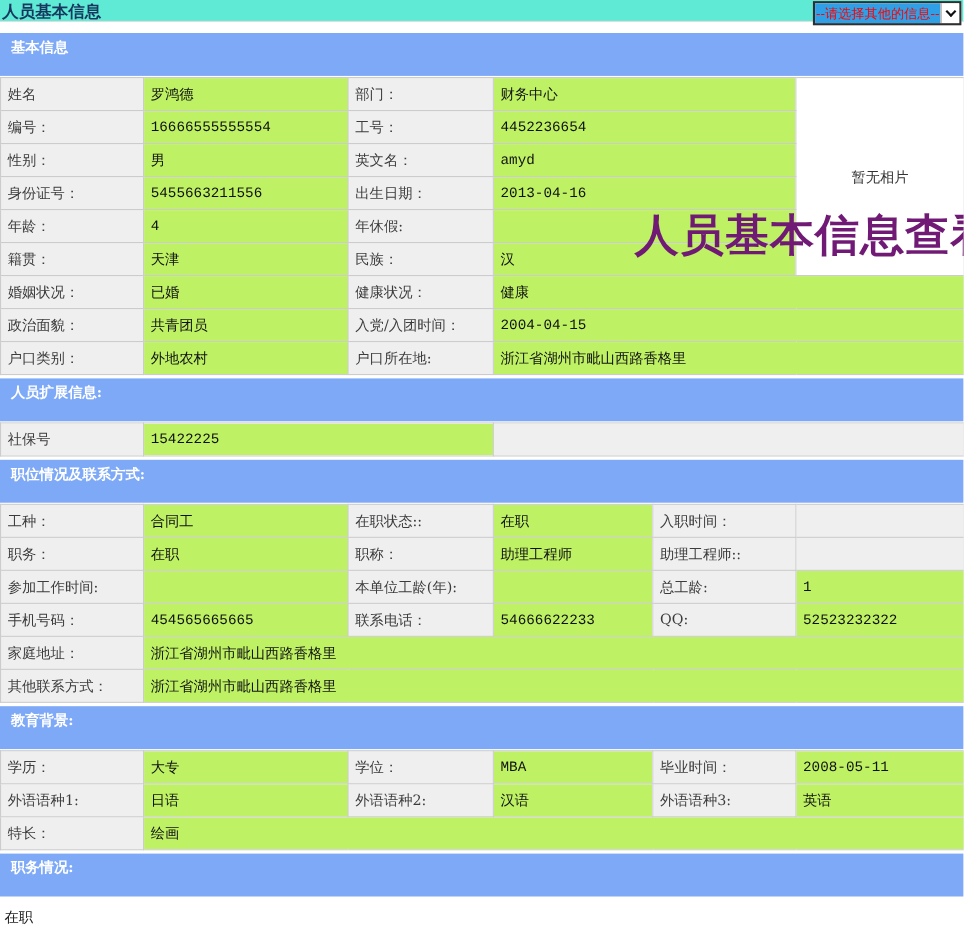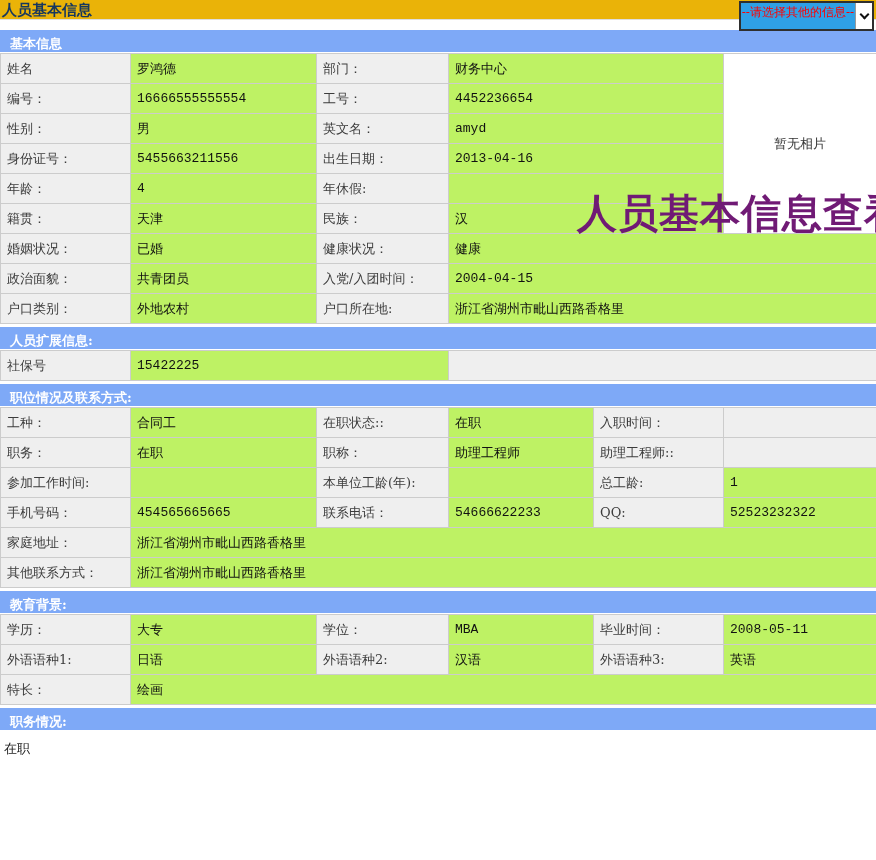--- a/index.html
+++ b/index.html
@@ -6,51 +6,51 @@
   html,body { margin:0; padding:0; }
   body {
     width:876px; height:860px; overflow:hidden; position:relative;
     background:#ffffff; color:#1a1a1a;
     font-family:"DejaVu Serif","Liberation Serif",serif;
     font-size:13px;
   }
   
   .titlebar {
     height:20px; padding:1px 4px 0 2px;
-    background:#eab308; border-bottom:1px solid #dedede;
+    background:#5eead4; border-bottom:1px solid #dedede;
     position:relative;
     text-decoration:underline;
   }
   .page-title {
     font-size:15px; font-weight:bold; color:#17375e; line-height:18px;
     display:inline-block;
   }
   
   .other-select {
-    position:absolute; top:1px; right:2px; height:30px;
+    position:absolute; top:1px; right:2px; height:22px;
     display:flex; align-items:stretch;
     border:2px solid #2f2f2f; background:#ffffff; cursor:pointer;
   }
   .other-select .sel-text {
     background:#2fa0e6; color:#ff0000;
     font-size:12px; line-height:18px; padding:0 1px; white-space:nowrap;
   }
   .other-select .arrow-box {
     width:17px; background:#ffffff; border-left:1px solid #9a9a9a;
     display:flex; align-items:center; justify-content:center;
   }
   .chev {
     width:7px; height:7px; margin-top:-4px;
     border-right:2px solid #101010; border-bottom:2px solid #101010;
     transform:rotate(45deg);
   }
   
   .sec-h {
     background:#7ea9f7; color:#ffffff; font-weight:bold; font-size:13px;
-    height:22px; line-height:21px; padding:3px 0 3px 10px;
+    height:39px; line-height:21px; padding:3px 0 3px 10px;
     margin:3px 0 1px 0;
   }
   .sec-h.first { margin-top:10px; }
   
   table { width:876px; border-collapse:collapse; table-layout:fixed; }
   td {
     border:1px solid #cccccc; height:30px; padding:0 6px;
     overflow:hidden; white-space:nowrap; font-size:13px; vertical-align:middle;
   }
   td.lab { background:#efefef; color:#3c3c3c; }

